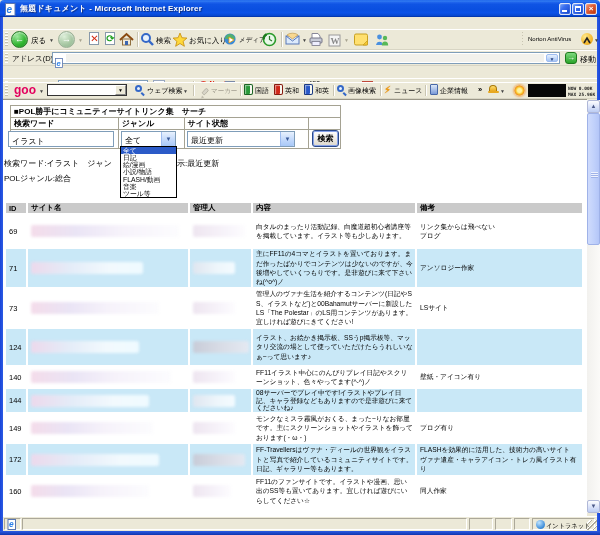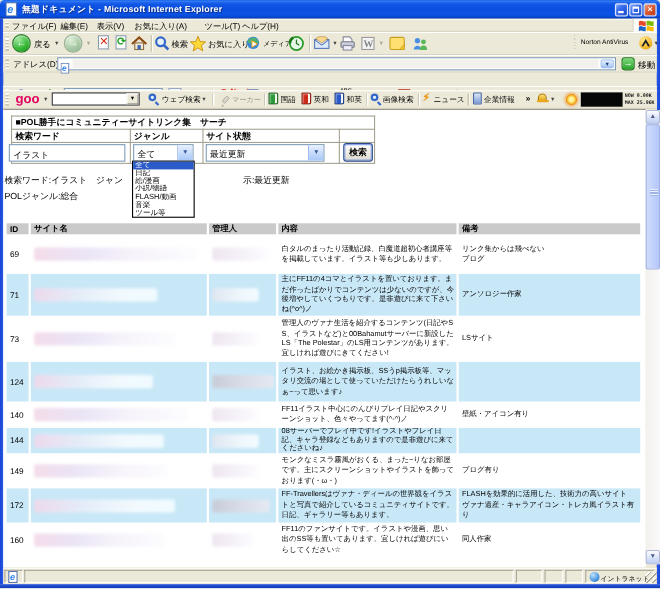--- a/index.html
+++ b/index.html
@@ -124,21 +124,21 @@
   #sel-status{left:184px;width:108px;}
   #search-btn{position:absolute;left:309px;top:30px;width:27px;height:17px;
     border:1px solid #2a4a8a;border-radius:3px;background:linear-gradient(180deg,#ffffff,#ece9e2 60%,#dcd8cc);
     box-shadow:0 0 0 1px #88a2e8 inset;font-size:8px;text-align:center;line-height:15px;font-weight:bold;}
   
   #dropdown{position:absolute;left:117px;top:46px;width:57px;height:52px;background:#fff;border:1px solid #000;z-index:5;}
   #dropdown .opt{height:7.15px;font-size:6.8px;line-height:7.2px;padding-left:2px;white-space:nowrap;overflow:hidden;}
   #dropdown .opt.sel{background:#2b5bc8;color:#fff;}
   
   #sum1l{position:absolute;left:1px;top:58px;font-size:8px;white-space:nowrap;}
-  #sum1r{position:absolute;left:174px;top:58px;font-size:8px;white-space:nowrap;margin-left:44px;}
+  #sum1r{position:absolute;left:174px;top:58px;font-size:8px;white-space:nowrap;}
   #sum2{position:absolute;left:1px;top:73px;font-size:8px;white-space:nowrap;}
 
   
   #res-tbl{position:absolute;left:1px;top:101px;width:580px;table-layout:fixed;
     border-collapse:separate;border-spacing:2px;font-size:7.5px;}
   #res-tbl th{background:#cacaca;font-weight:bold;text-align:left;padding:0 0 0 3px;height:10px;
     font-size:7.5px;white-space:nowrap;overflow:hidden;}
   #res-tbl td{vertical-align:middle;padding:0;overflow:hidden;}
   #res-tbl tr.alt td{background:#c9e8f7;}
   .cellbox{display:flex;align-items:center;overflow:hidden;padding:0 2px 0 3px;}
@@ -199,37 +199,20 @@
         <div class="glyph-max"></div>
       </div>
     <div id="btn-close" class="abs capbtn">
         <div class="glyph-x">×</div>
       </div>
   </div>
   <div id="bl" class="abs"></div>
   <div id="br" class="abs"></div>
   <div id="bb" class="abs"></div>
 
-  <div id="menubar" class="abs bar etch-b">
-    <div class="grip"></div>
-    <div class="menu-item" style="left:8px">ファイル(F)</div>
-    <div class="menu-item" style="left:52px">編集(E)</div>
-    <div class="menu-item" style="left:85px">表示(V)</div>
-    <div class="menu-item" style="left:119px">お気に入り(A)</div>
-    <div class="menu-item" style="left:183px">ツール(T)</div>
-    <div class="menu-item" style="left:217px">ヘルプ(H)</div>
-    <div id="winflag" class="abs">
-      <svg width="15" height="12" viewBox="0 0 15 12">
-        <path d="M0.8 2.6 Q2.4 1.4 4 2.2 Q5.6 3 7 2.4 L7 6.4 Q5.6 7 4 6.2 Q2.4 5.4 0.8 6.6 Z" fill="#e8492a"></path>
-        <path d="M7.8 2.2 Q9.4 1.4 11 2.2 Q12.6 3 14.2 2.4 L14.2 6.4 Q12.6 7 11 6.2 Q9.4 5.4 7.8 6.4 Z" fill="#7fba00"></path>
-        <path d="M0.8 7.4 Q2.4 6.2 4 7 Q5.6 7.8 7 7.2 L7 11.2 Q5.6 11.8 4 11 Q2.4 10.2 0.8 11.4 Z" fill="#1f64c8"></path>
-        <path d="M7.8 7 Q9.4 6.2 11 7 Q12.6 7.8 14.2 7.2 L14.2 11.2 Q12.6 11.8 11 11 Q9.4 10.2 7.8 11.2 Z" fill="#ffb900"></path>
-      </svg>
-    </div>
-  </div>
 
   <div id="toolbar" class="abs bar etch-b">
     <div class="grip"></div>
     <div class="circle" style="left:8px">
         <div class="arrow-w">←</div>
       </div>
     <div class="lbl abs" style="left:28px;top:7px">戻る</div>
     <div class="dd abs" style="left:46px;top:8px">▼</div>
     <div class="circle dis" style="left:55px">
         <div class="arrow-w">→</div>

